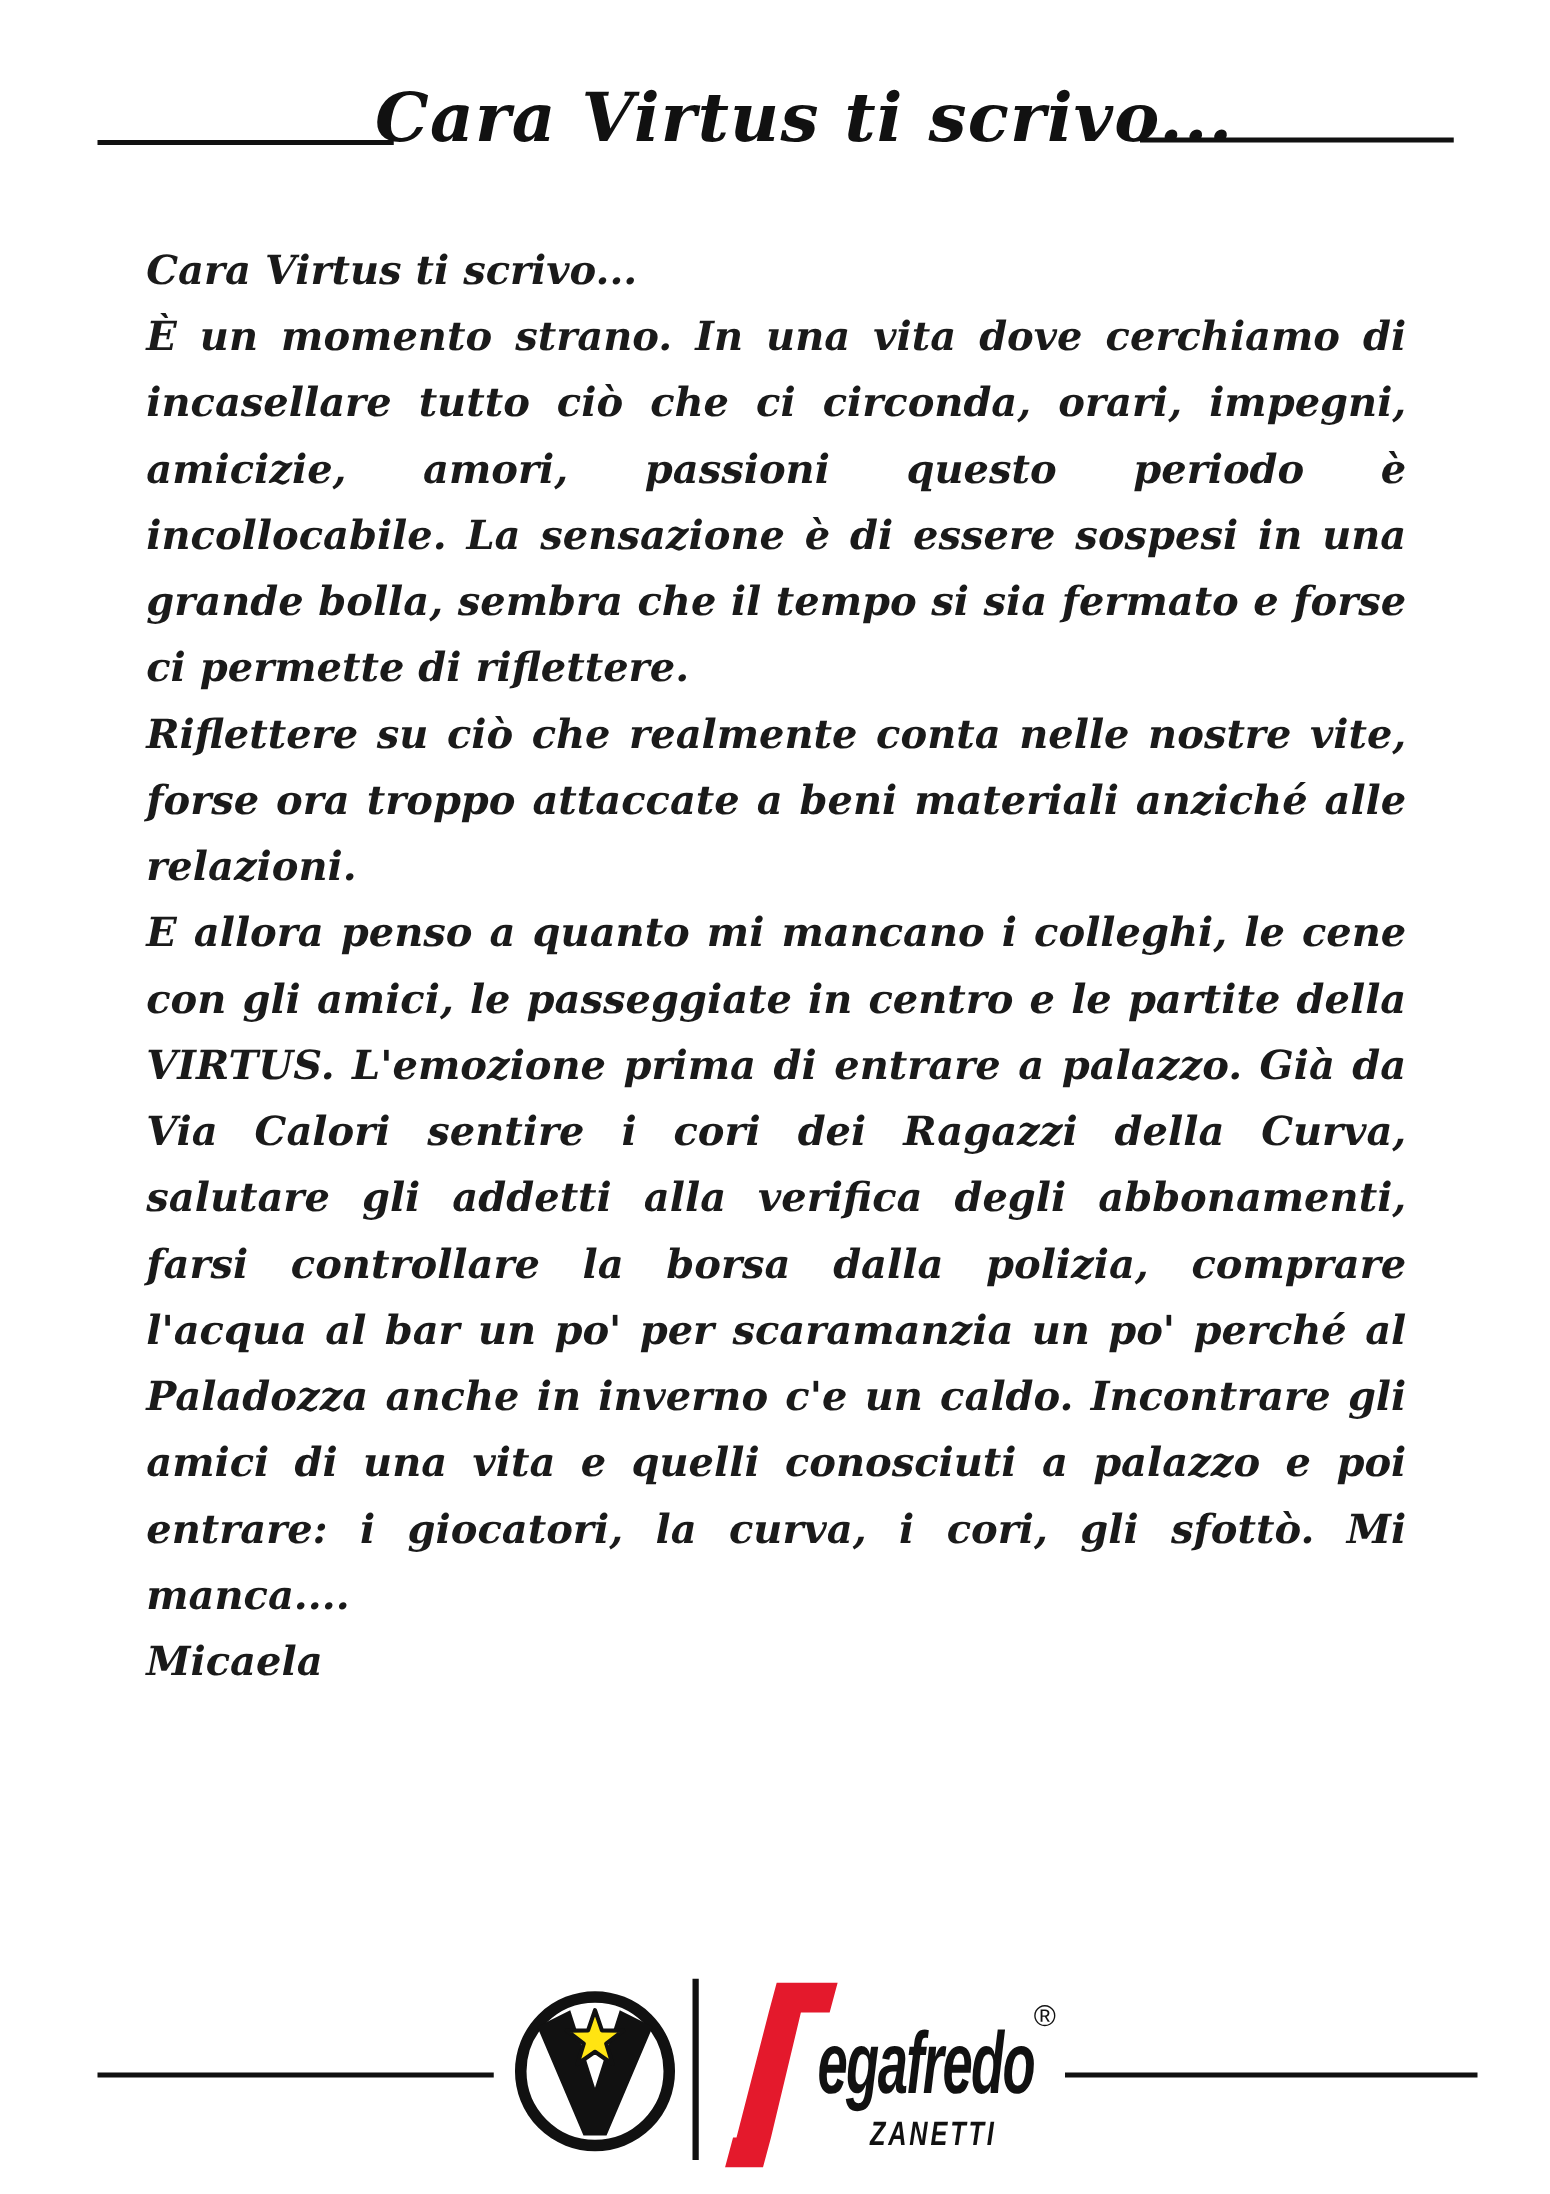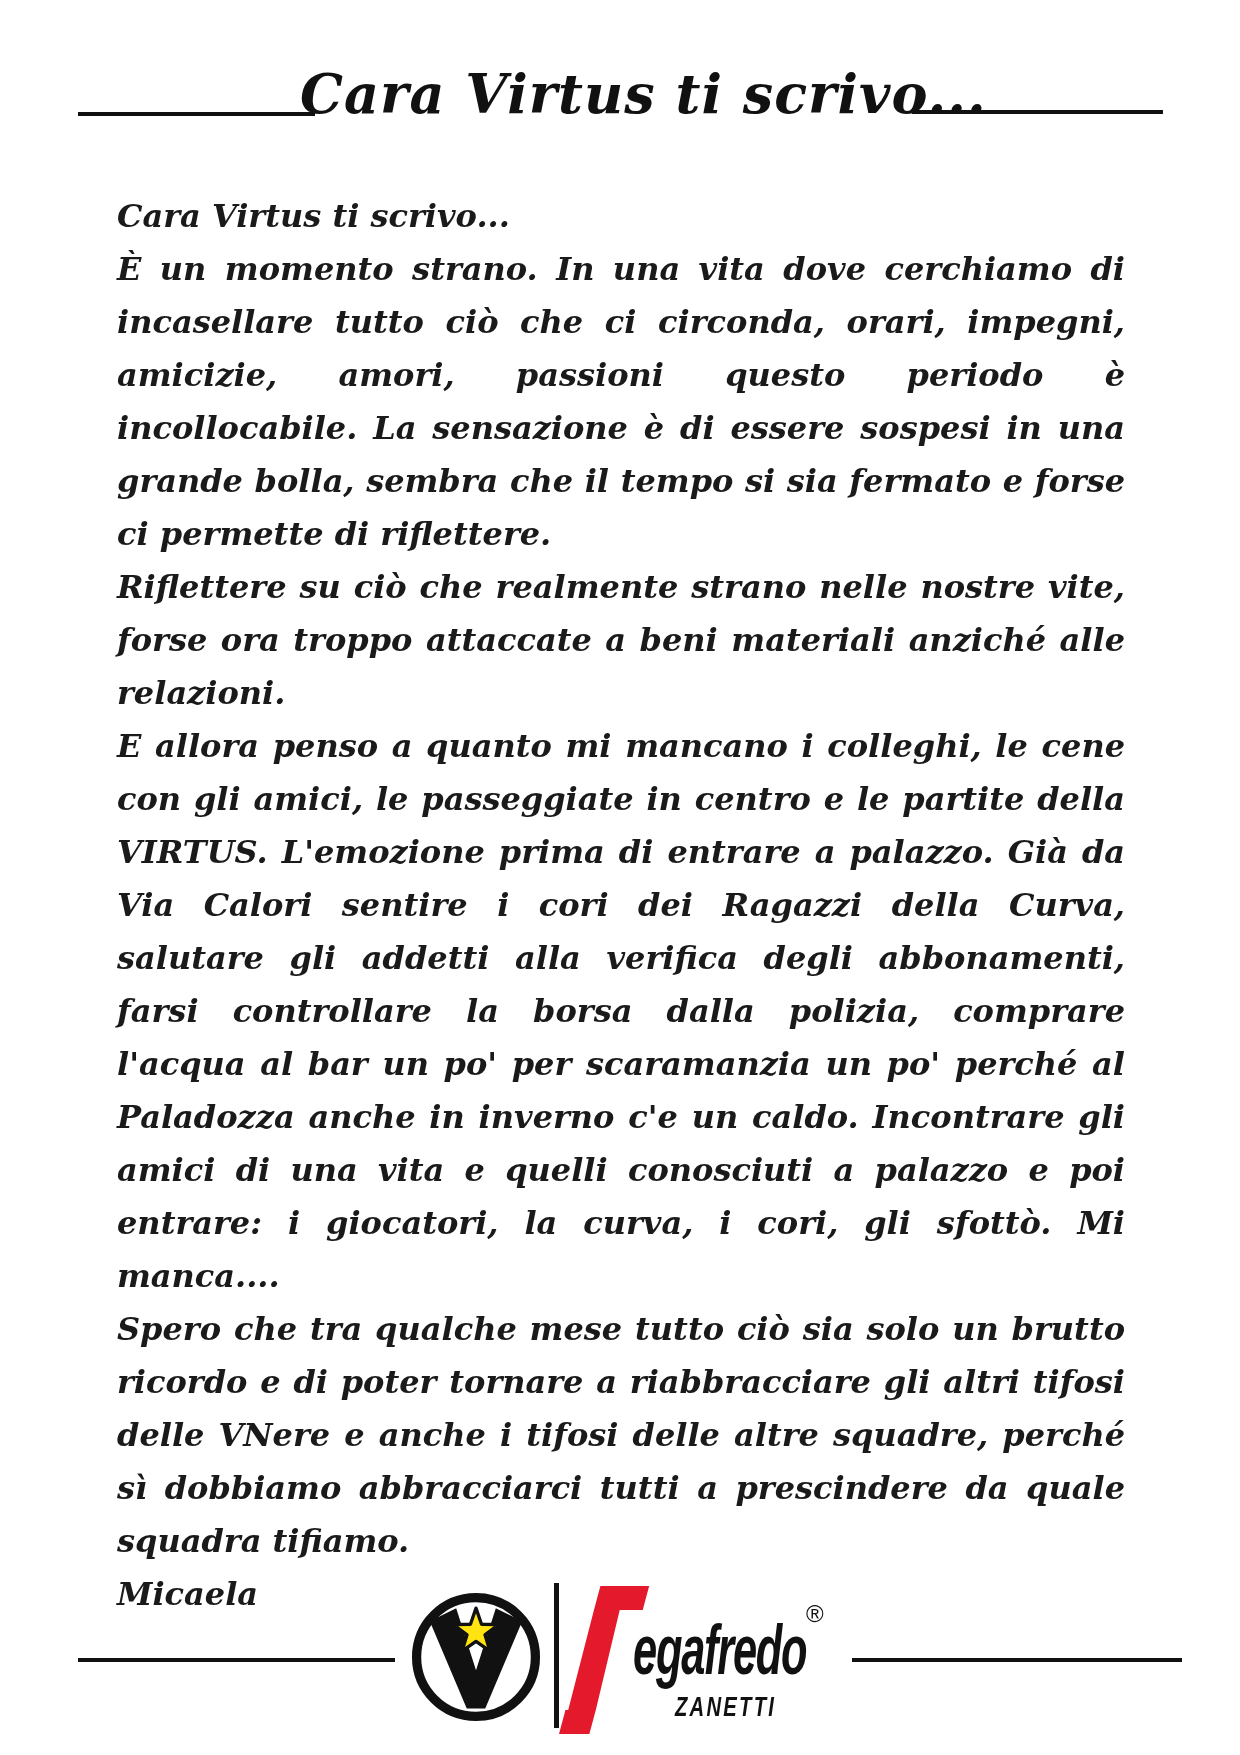--- a/index.html
+++ b/index.html
@@ -76,21 +76,21 @@
   .logo-divider {
     position: absolute;
     left: 554px;
     top: 1583px;
     width: 5px;
     height: 145px;
     background: #111111;
   }
   .segafredo {
     position: absolute;
-    left: 559px;
+    left: 580px;
     top: 1582px;
     width: 285px;
     height: 158px;
   }
   .segafredo .s-glyph {
     position: absolute;
     left: 0;
     top: 4px;
     width: 92px;
     height: 148px;
@@ -140,23 +140,22 @@
 
   <div>
     <span class="header-rule left"></span>
     <h1 class="page-title">Cara Virtus ti scrivo...</h1>
     <span class="header-rule right"></span>
   </div>
 
   <div class="letter-body">
     <p>Cara Virtus ti scrivo...</p>
     <p>È un momento strano. In una vita dove cerchiamo di incasellare tutto ciò che ci circonda, orari, impegni, amicizie, amori, passioni questo periodo è incollocabile. La sensazione è di essere sospesi in una grande bolla, sembra che il tempo si sia fermato e forse ci permette di riflettere.</p>
-    <p>Riflettere su ciò che realmente strano nelle nostre vite, forse ora troppo attaccate a beni materiali anziché alle relazioni.</p>
+    <p>Riflettere su ciò che realmente conta nelle nostre vite, forse ora troppo attaccate a beni materiali anziché alle relazioni.</p>
     <p>E allora penso a quanto mi mancano i colleghi, le cene con gli amici, le passeggiate in centro e le partite della VIRTUS. L'emozione prima di entrare a palazzo. Già da Via Calori sentire i cori dei Ragazzi della Curva, salutare gli addetti alla verifica degli abbonamenti, farsi controllare la borsa dalla polizia, comprare l'acqua al bar un po' per scaramanzia un po' perché al Paladozza anche in inverno c'e un caldo. Incontrare gli amici di una vita e quelli conosciuti a palazzo e poi entrare: i giocatori, la curva, i cori, gli sfottò. Mi manca....</p>
-    <p>Spero che tra qualche mese tutto ciò sia solo un brutto ricordo e di poter tornare a riabbracciare gli altri tifosi delle VNere e anche i tifosi delle altre squadre, perché sì dobbiamo abbracciarci tutti a prescindere da quale squadra tifiamo.</p>
     <p class="signature">Micaela</p>
   </div>
 
   <div>
     <span class="footer-rule left"></span>
 
     <svg class="virtus-logo" viewBox="0 0 100 100" xmlns="http://www.w3.org/2000/svg">
       <circle cx="50" cy="50" r="45" fill="none" stroke="#111111" stroke-width="7"></circle>
       <polygon fill="#111111" points="15,23 35,13 50,60 65,13 85,23 57,89 43,89"></polygon>
       <polygon fill="#ffe412" stroke="#111111" stroke-width="2.5" stroke-linejoin="round" points="50,13 54.2,25.2 67.1,25.4 56.8,33.2 60.6,45.6 50,38.2 39.4,45.6 43.2,33.2 32.9,25.4 45.8,25.2"></polygon>

